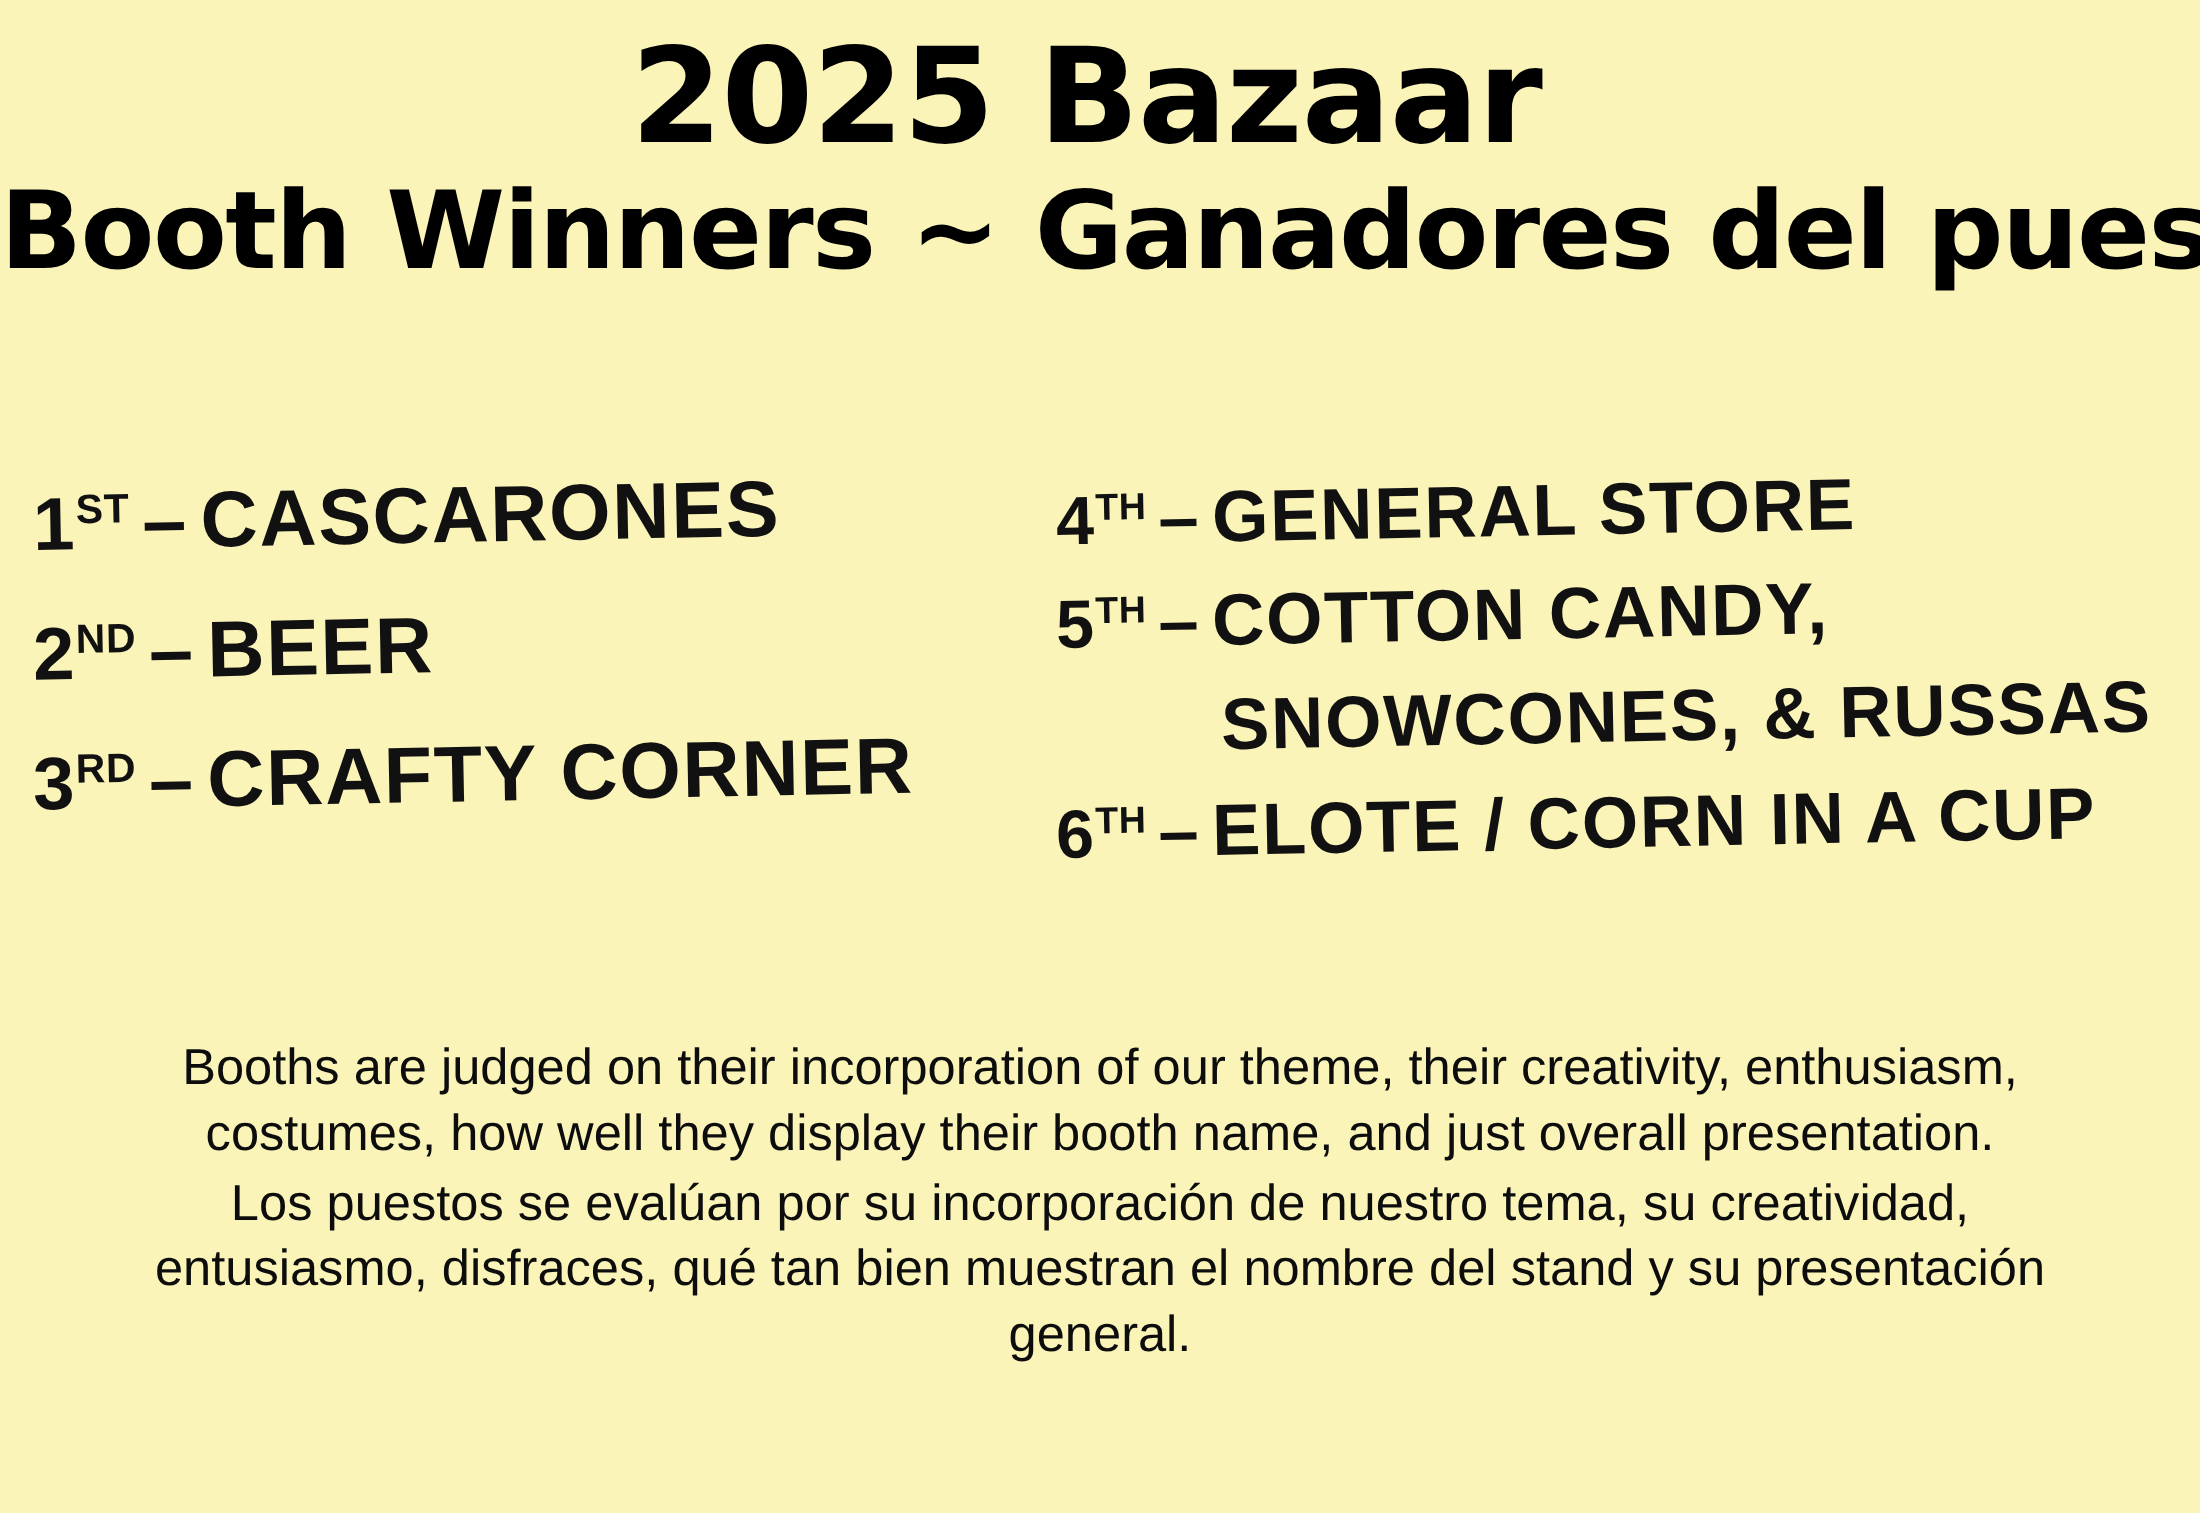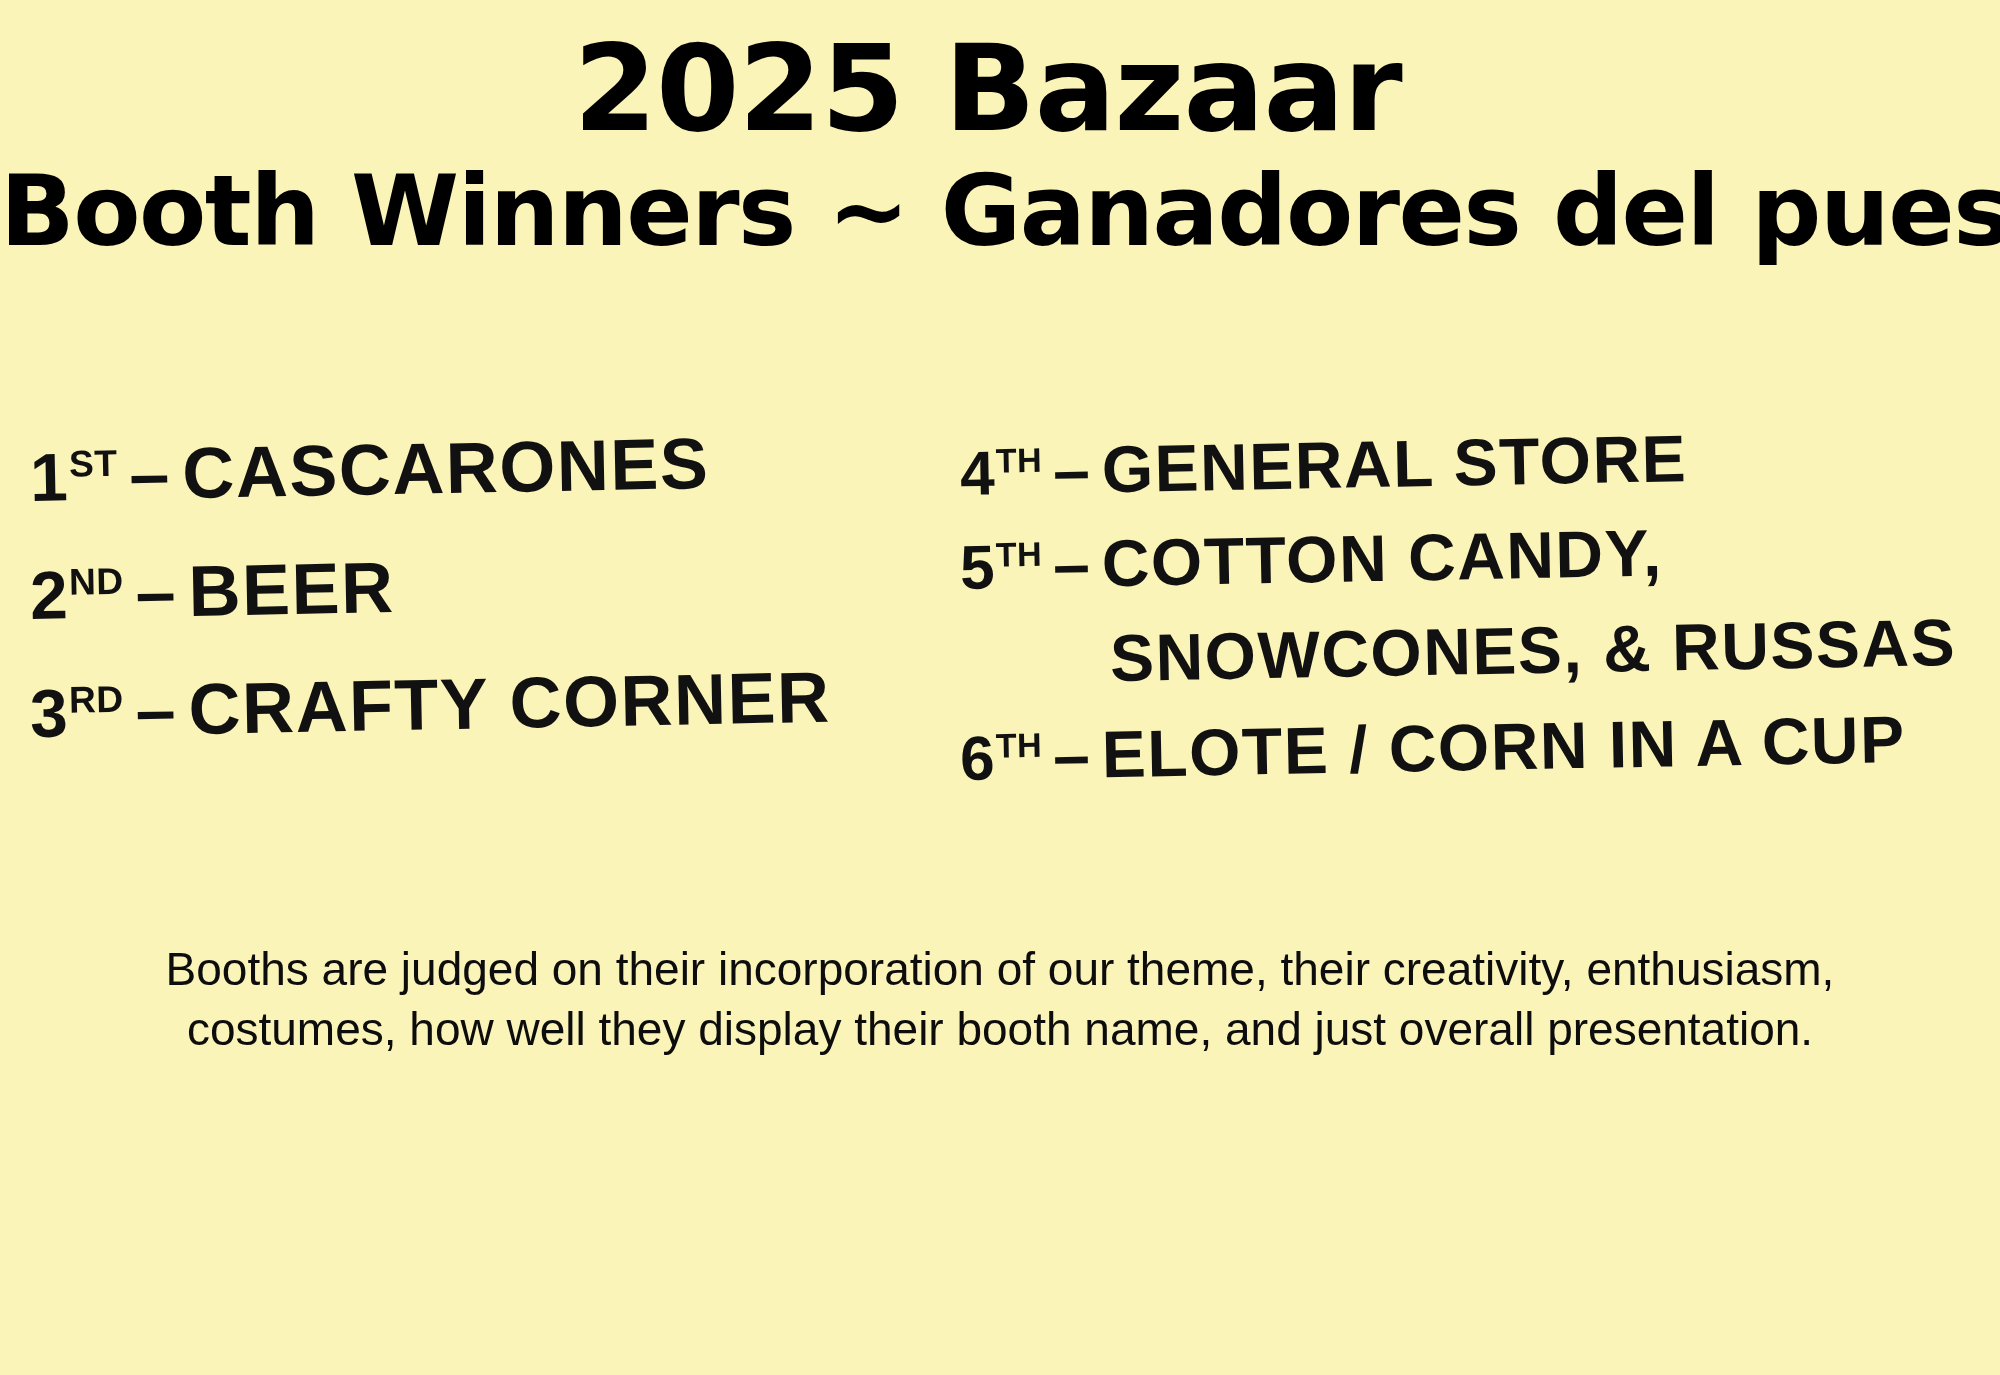--- a/index.html
+++ b/index.html
@@ -200,15 +200,16 @@
       <div class="winner-item">
         <span class="ord"><span>6</span><sup>TH</sup></span><span class="dash">–</span><span class="booth">ELOTE / CORN IN A CUP</span>
       </div>
 
     </div>
 
   </div>
 
   <div class="notes">
     <p class="note-paragraph">Booths are judged on their incorporation of our theme, their creativity, enthusiasm, costumes, how well they display their booth name, and just overall presentation.</p>
+    <p class="note-paragraph">Los puestos se evalúan por su incorporación de nuestro tema, su creatividad, entusiasmo, disfraces, qué tan bien muestran el nombre del stand y su presentación general.</p>
   </div>
 
 </div>
 
 </body></html>

